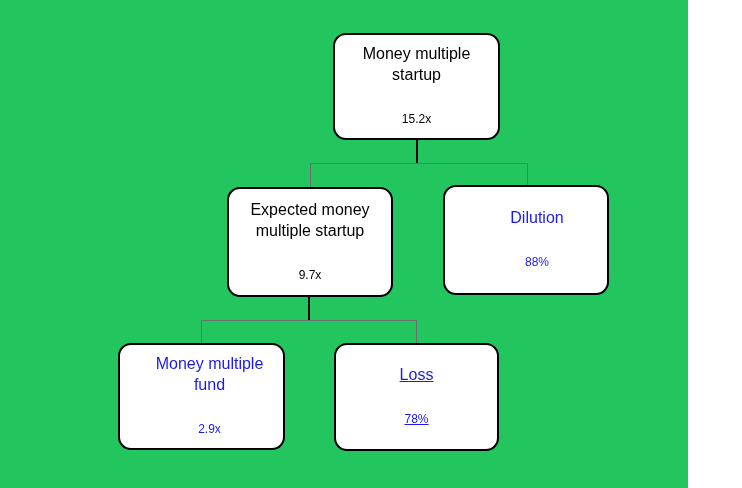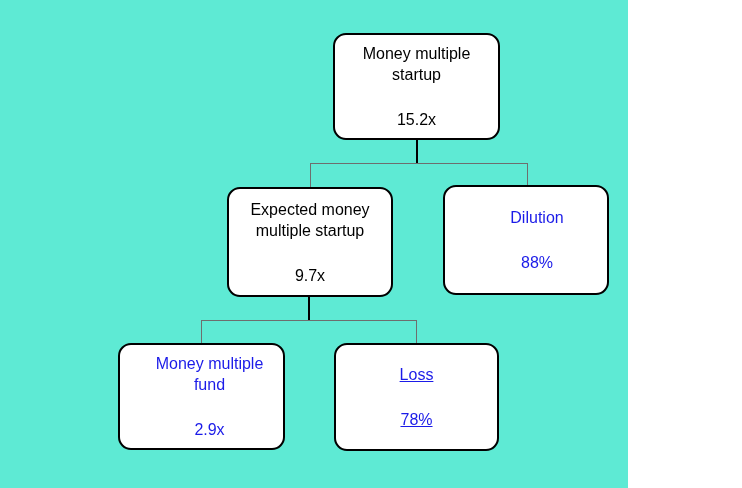--- a/index.html
+++ b/index.html
@@ -2,23 +2,23 @@
 <html><head>
 <meta charset="utf-8">
 <style>
   html, body {
     margin: 0;
     padding: 0;
     background: #ffffff;
   }
   .canvas {
     position: relative;
-    width: 628px;
+    width: 688px;
     height: 488px;
-    background: #5eead4;
+    background: #22c55e;
     font-family: "Liberation Sans", sans-serif;
     overflow: hidden;
   }
   .node {
     position: absolute;
     box-sizing: border-box;
     background: #ffffff;
     border: 2.25px solid #000000;
     border-radius: 13px;
     display: flex;
@@ -27,21 +27,21 @@
     justify-content: center;
     text-align: center;
     padding: 0 10px;
     z-index: 2;
   }
   .node .label {
     font-size: 16px;
     line-height: 21px;
   }
   .node .value {
-    font-size: 16px;
+    font-size: 12px;
     line-height: 21px;
     margin-top: 24px;
   }
   .text-black { color: #000000; }
   .text-blue  { color: #1b1be8; }
 
   .connector {
     position: absolute;
     z-index: 1;
   }

